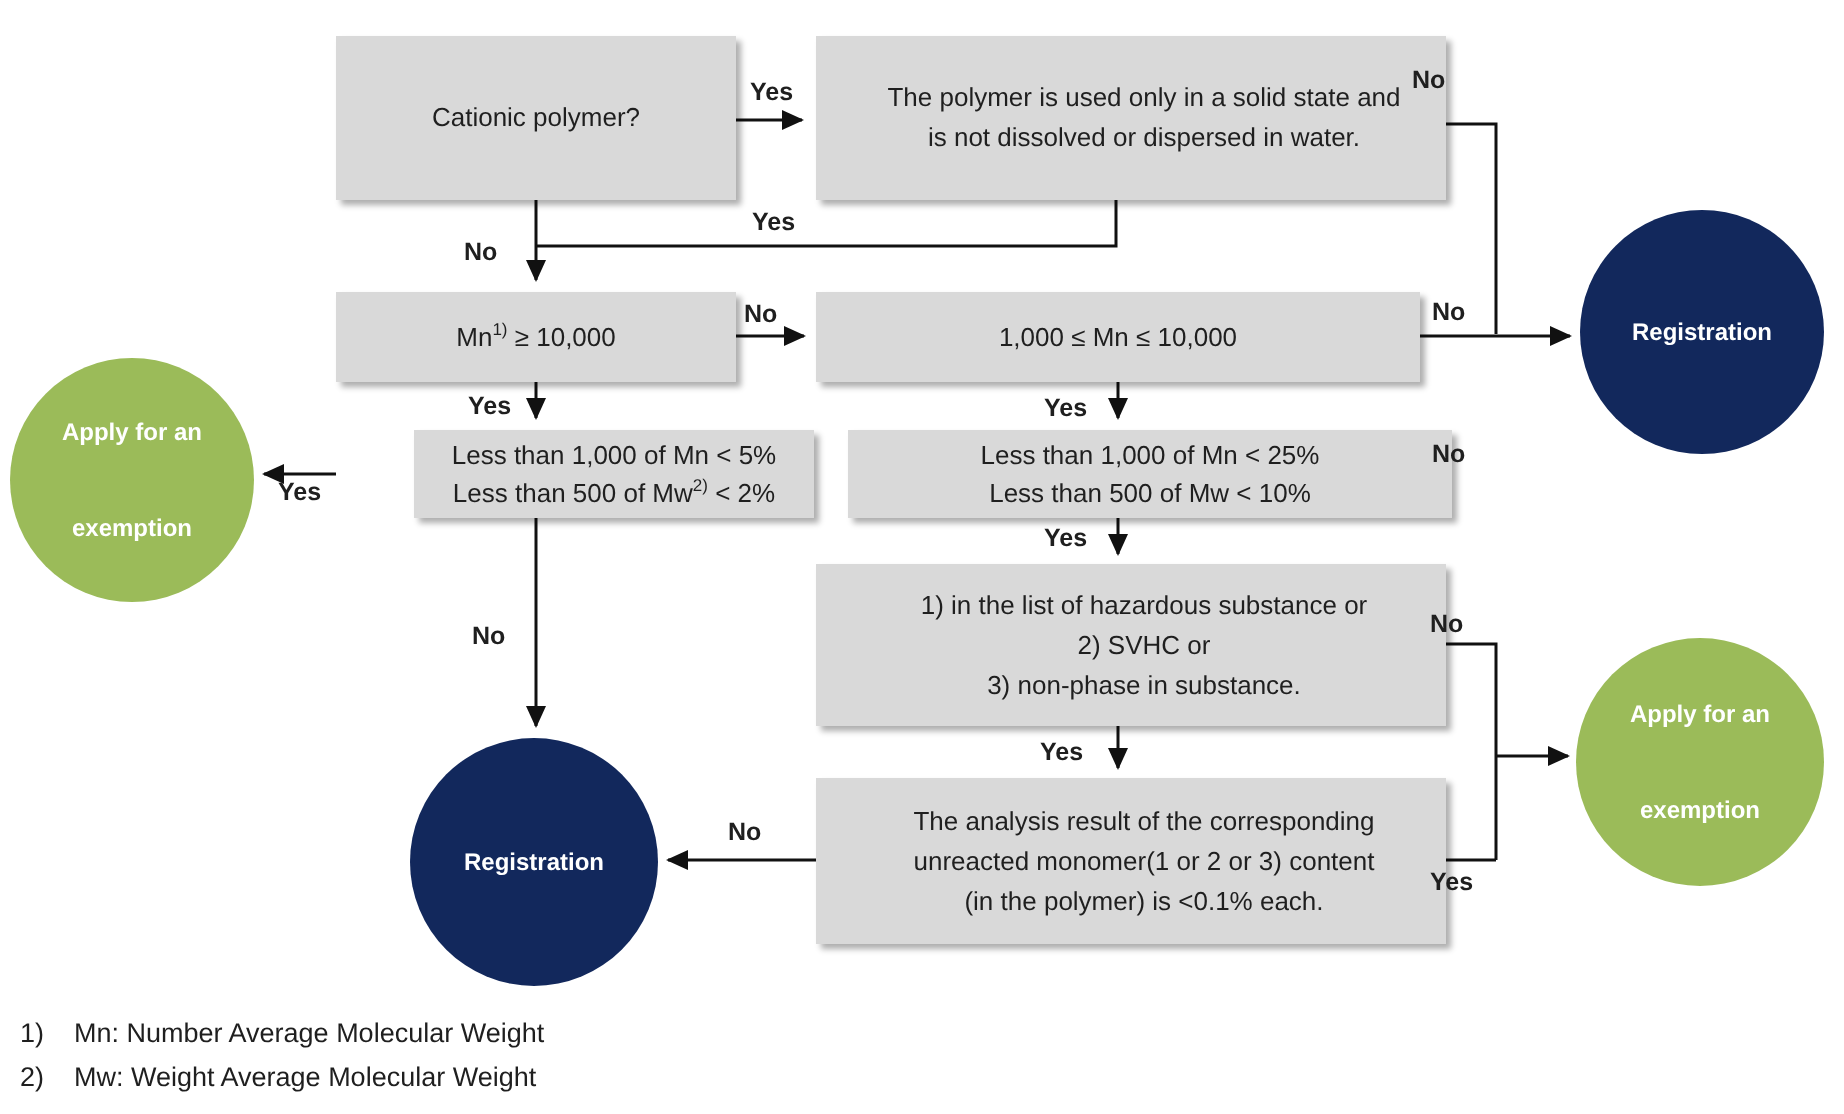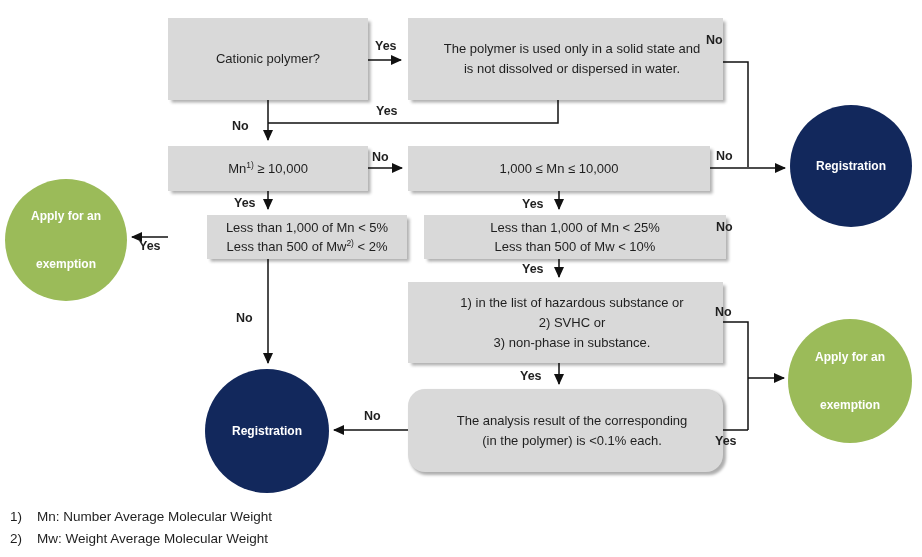--- a/index.html
+++ b/index.html
@@ -129,22 +129,23 @@
     <div>Less than 1,000 of Mn &lt; 25%</div>
     <div>Less than 500 of Mw &lt; 10%</div>
   </div>
 
   <div class="box left-text" style="left:408px; top:282px; width:302px; height:81px;">
     <div>1) in the list of hazardous substance or</div>
     <div>2) SVHC or</div>
     <div>3) non-phase in substance.</div>
   </div>
 
-  <div class="box left-text" style="left:408px; top:389px; width:302px; height:83px;border-radius:17px;">
+  <div class="box left-text" style="left:408px; top:389px; width:302px; height:83px;">
     <div>The analysis result of the corresponding</div>
+    <div>unreacted monomer(1 or 2 or 3) content</div>
     <div>(in the polymer) is &lt;0.1% each.</div>
   </div>
 
   <div class="circle green" style="left:5px; top:179px; width:122px; height:122px;">
     <div>Apply for an</div>
     <div>exemption</div>
   </div>
 
   <div class="circle navy" style="left:790px; top:105px; width:122px; height:122px;">
     <div>Registration</div>

